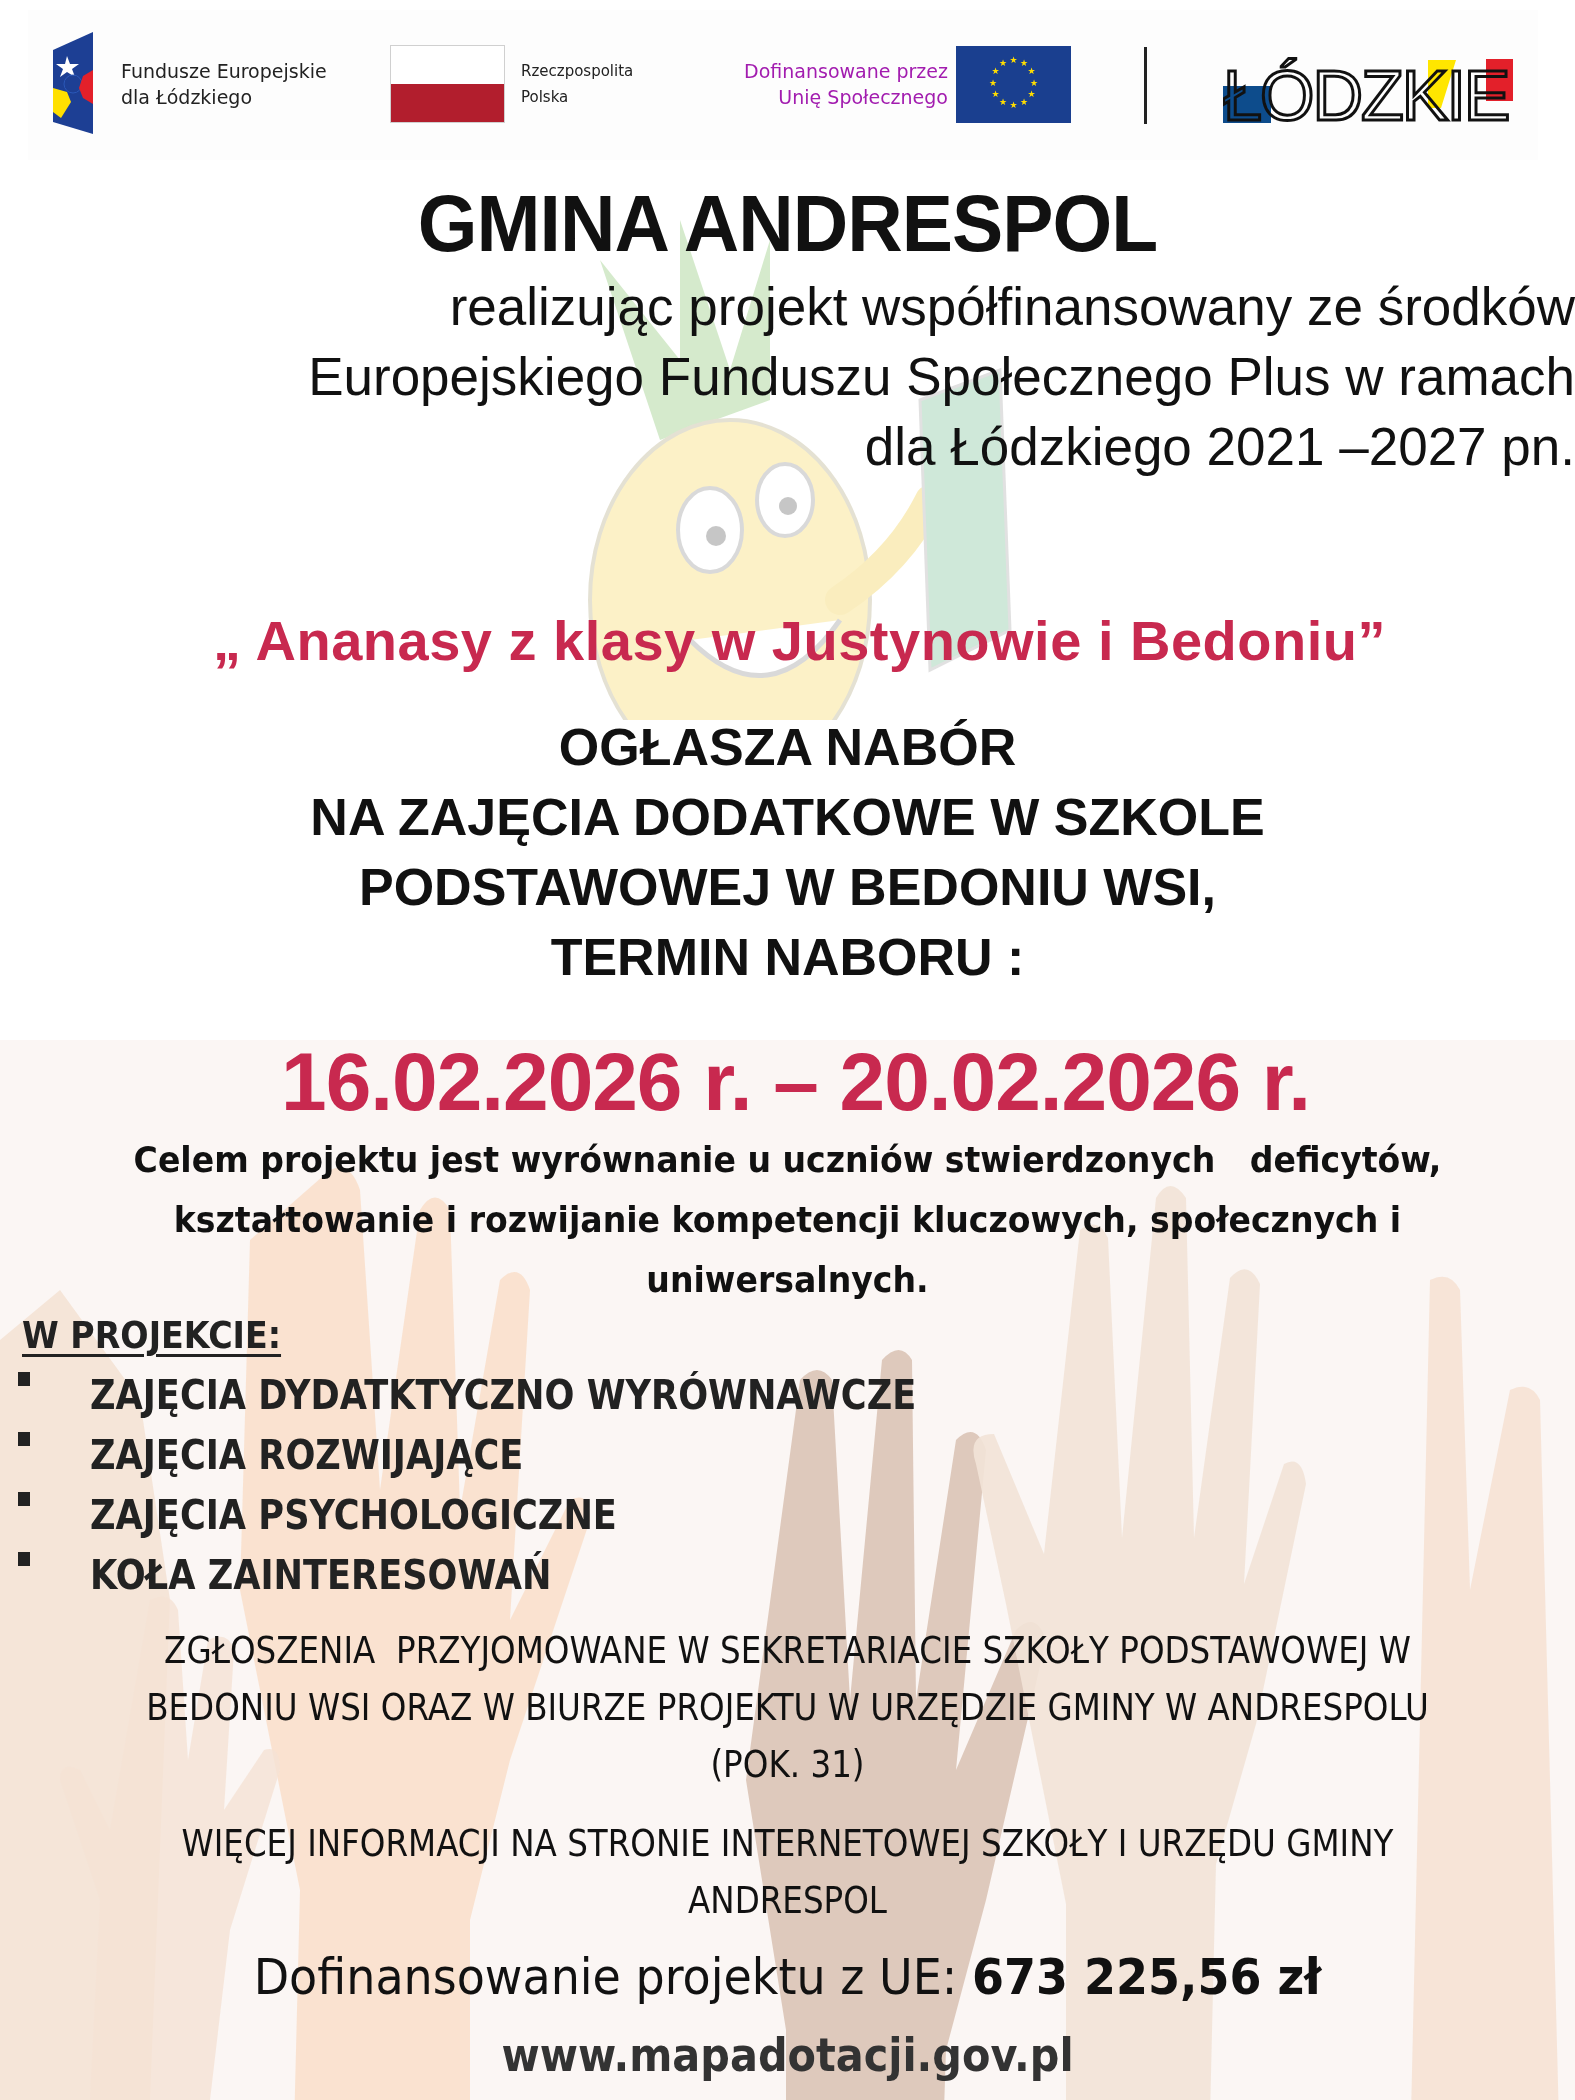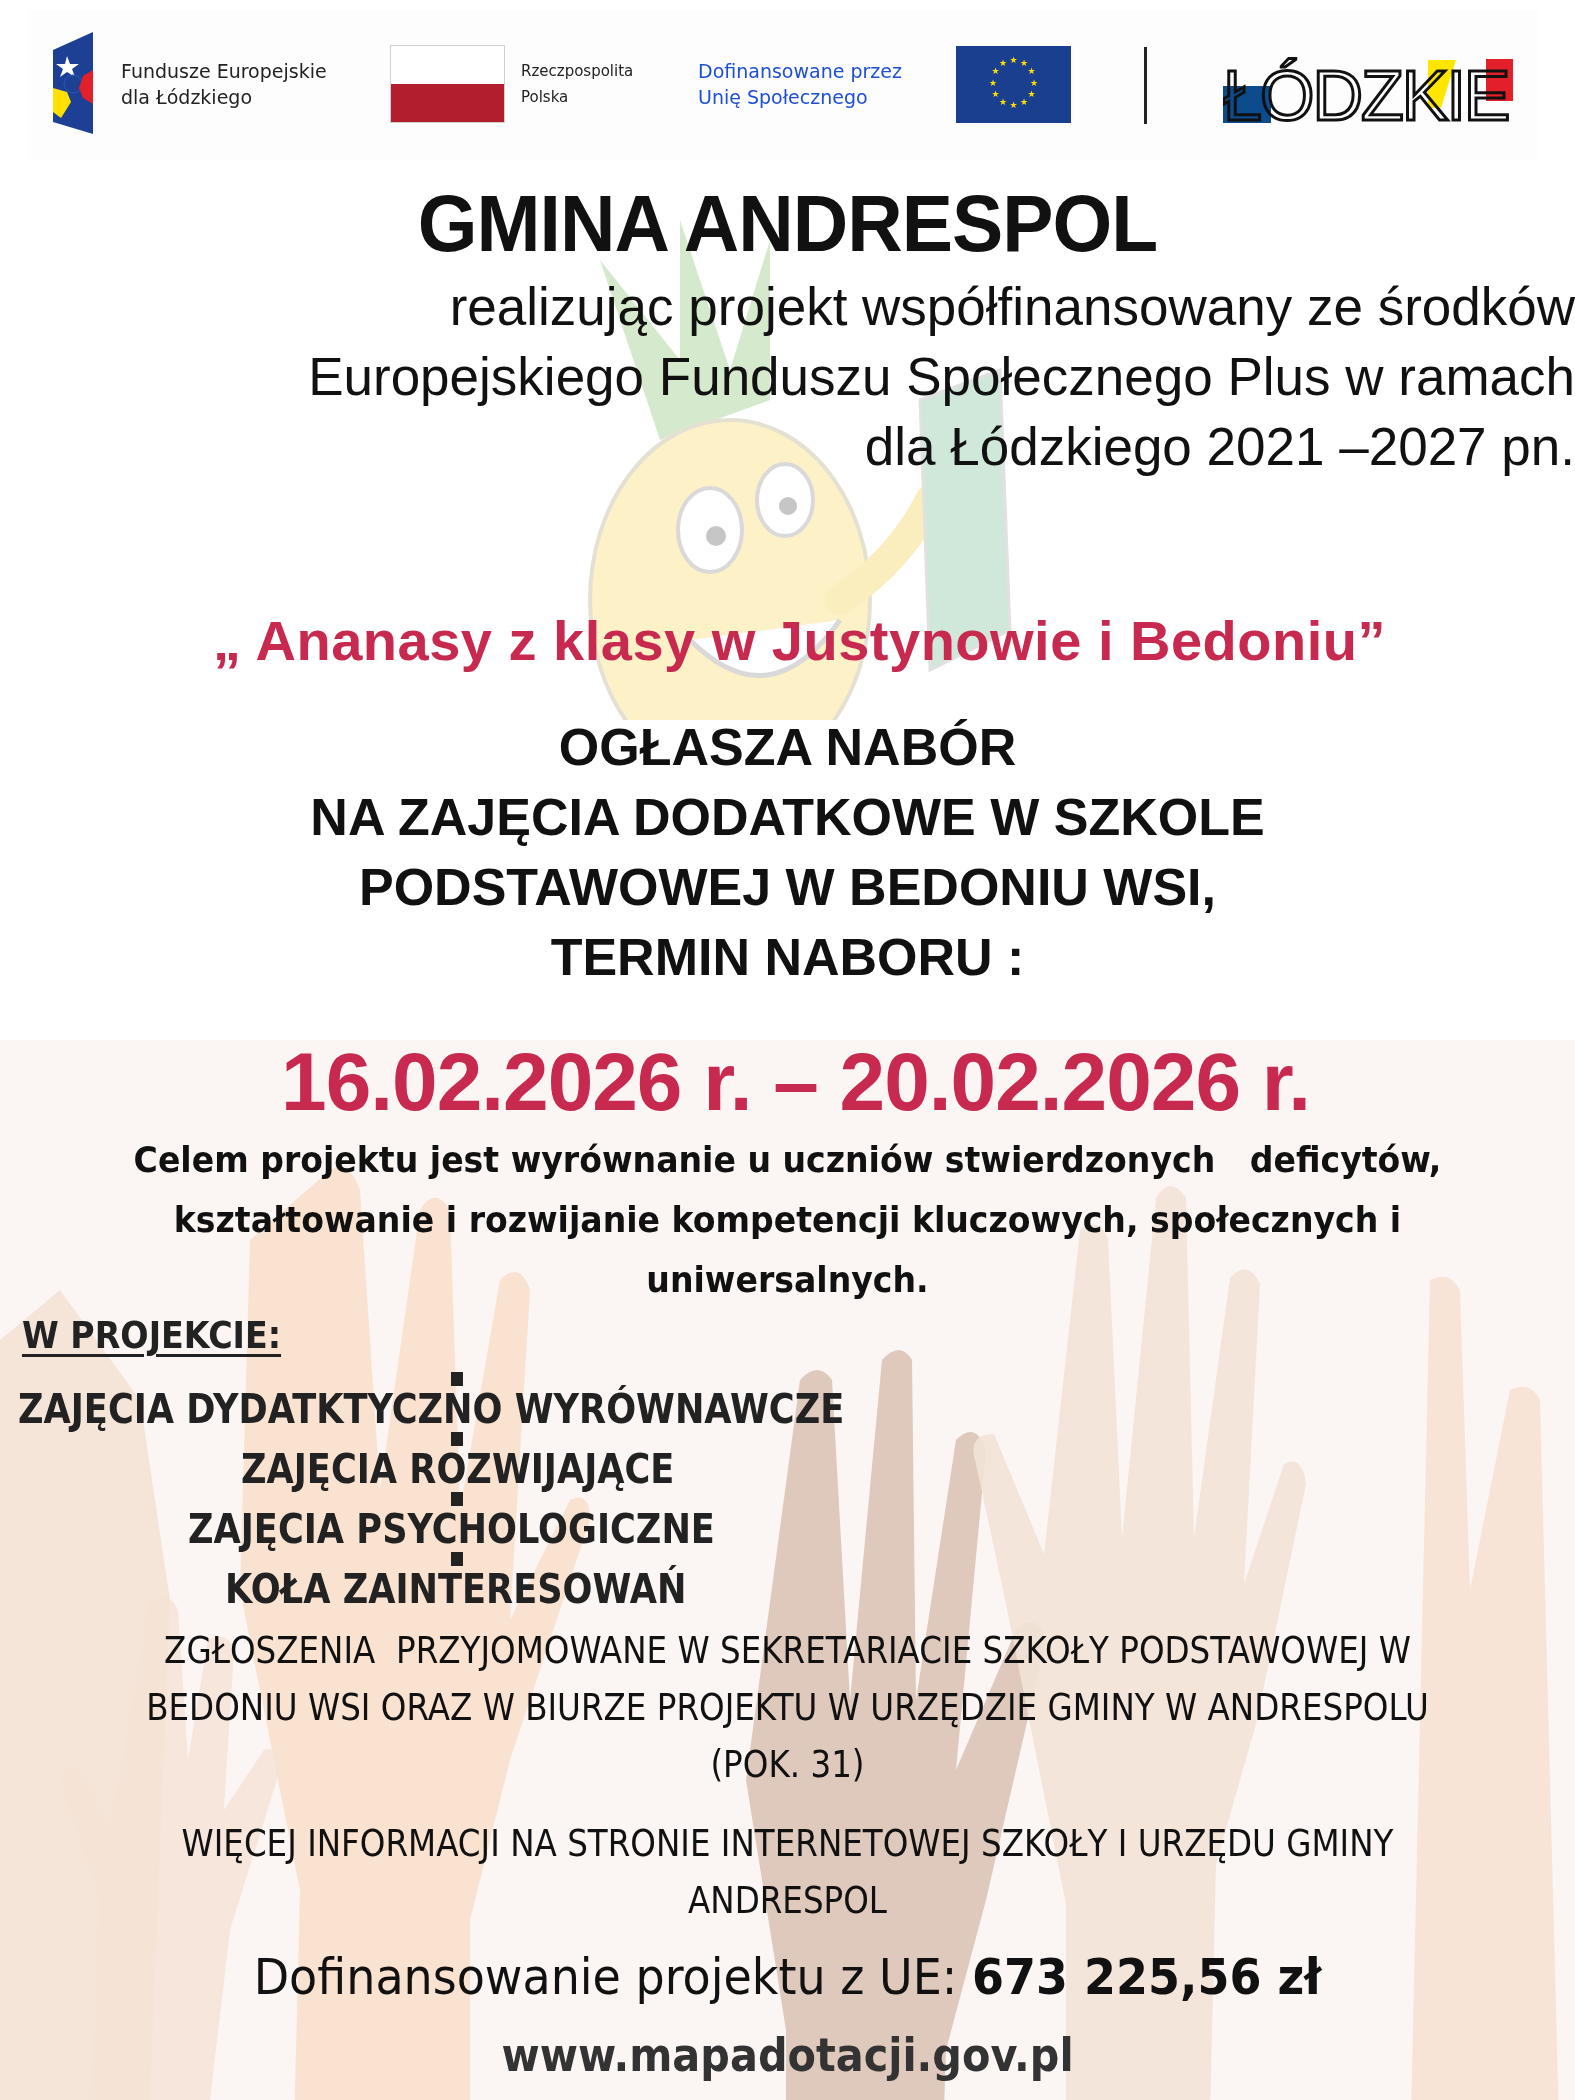--- a/index.html
+++ b/index.html
@@ -7,42 +7,42 @@
     body { position: relative; font-family: "Liberation Sans", sans-serif; color: #000; }
 
     
     .logo-bar { position: absolute; left: 28px; top: 10px; width: 1510px; height: 150px; background: #fdfdfd; }
     .logo-fe { position: absolute; left: 25px; top: 22px; width: 40px; height: 102px; }
     .logo-fe-text { position: absolute; left: 93px; top: 48px; font-family: "DejaVu Sans", sans-serif; font-size: 19px; line-height: 26px; color: #222; }
     .flag-pl { position: absolute; left: 362px; top: 35px; width: 115px; height: 78px; border: 1px solid #d0d0d0; }
     .flag-pl .w { height: 50%; background: #fff; }
     .flag-pl .r { height: 50%; background: #b21e2d; }
     .logo-pl-text { position: absolute; left: 493px; top: 48px; font-family: "DejaVu Sans", sans-serif; font-size: 15px; line-height: 26px; color: #222; }
-    .logo-eu-text { position: absolute; left: 690px; top: 48px; font-family: "DejaVu Sans", sans-serif; font-size: 19px; line-height: 26px; color: #1d4ed8; width: 250px; }
+    .logo-eu-text { position: absolute; left: 690px; top: 48px; font-family: "DejaVu Sans", sans-serif; font-size: 19px; line-height: 26px; color: #a21caf; text-align: right; width: 250px; }
     .flag-eu { position: absolute; left: 928px; top: 36px; width: 115px; height: 77px; background: #1a3f8f; }
     .divider-v { position: absolute; left: 1116px; top: 37px; width: 3px; height: 77px; background: #222; }
     .lodzkie { position: absolute; left: 1195px; top: 38px; width: 290px; height: 80px; }
 
     
     .bottom-bg { position: absolute; left: 0; top: 1040px; width: 1575px; height: 1060px; background: #fbf6f4; overflow: hidden; }
     .hands { position: absolute; left: 0; top: 0; width: 1575px; height: 1060px; }
     .pineapple { position: absolute; left: 540px; top: 200px; width: 700px; height: 520px; opacity: .55; }
 
     
     .block { position: absolute; left: 0; width: 1575px; text-align: center; }
     .title-main { top: 178px; font-weight: 900; font-size: 80px; letter-spacing: -1px; color: #111; font-family: "Liberation Sans", sans-serif; transform: scaleX(.96); }
     .intro { top: 272px; font-size: 53px; line-height: 70px; color: #111; text-align: right; }
     .project-name { top: 608px; font-size: 56px; font-weight: 700; color: #c8294f; letter-spacing: 0.5px; margin-left: 12px; }
     .announce { top: 712px; font-size: 52px; font-weight: 700; line-height: 70px; color: #111; }
     .dates { top: 1035px; font-size: 82px; font-weight: 700; color: #c8294f; letter-spacing: -1px; padding-left: 16px; }
     .goal { top: 1130px; font-family: "DejaVu Sans", sans-serif; font-size: 36px; font-weight: 700; line-height: 60px; color: #111; transform: scaleX(.92); }
 
     .proj-heading { position: absolute; left: 22px; top: 1314px; font-family: "DejaVu Sans", sans-serif; font-size: 37px; font-weight: 700; color: #222; text-decoration: underline; text-decoration-thickness: 3px; text-underline-offset: 6px; transform: scaleX(.9); transform-origin: left; }
     .activity-list { position: absolute; left: 18px; top: 1372px; list-style: none; }
-    .activity-list li { display: flex; align-items: center; height: 60px; flex-direction: column; }
+    .activity-list li { display: flex; align-items: flex-start; height: 60px; }
     .bullet { width: 12px; height: 14px; background: #222; margin-right: 60px; }
     .activity-label { font-family: "DejaVu Sans", sans-serif; font-size: 40px; font-weight: 700; color: #222; transform: scaleX(.88); transform-origin: left; white-space: nowrap; }
 
     .applications { top: 1622px; font-family: "DejaVu Sans", sans-serif; font-size: 37px; line-height: 57px; color: #111; transform: scaleX(.88); }
     .more-info { top: 1815px; font-family: "DejaVu Sans", sans-serif; font-size: 37px; line-height: 57px; color: #111; transform: scaleX(.88); }
     .funding { top: 1948px; font-family: "DejaVu Sans", sans-serif; font-size: 50px; color: #111; transform: scaleX(.92); }
     .funding b { font-weight: 700; }
     .website { top: 2028px; font-family: "DejaVu Sans", sans-serif; font-size: 46px; font-weight: 700; color: #333; transform: scaleX(.9); }
   </style>
 </head>

